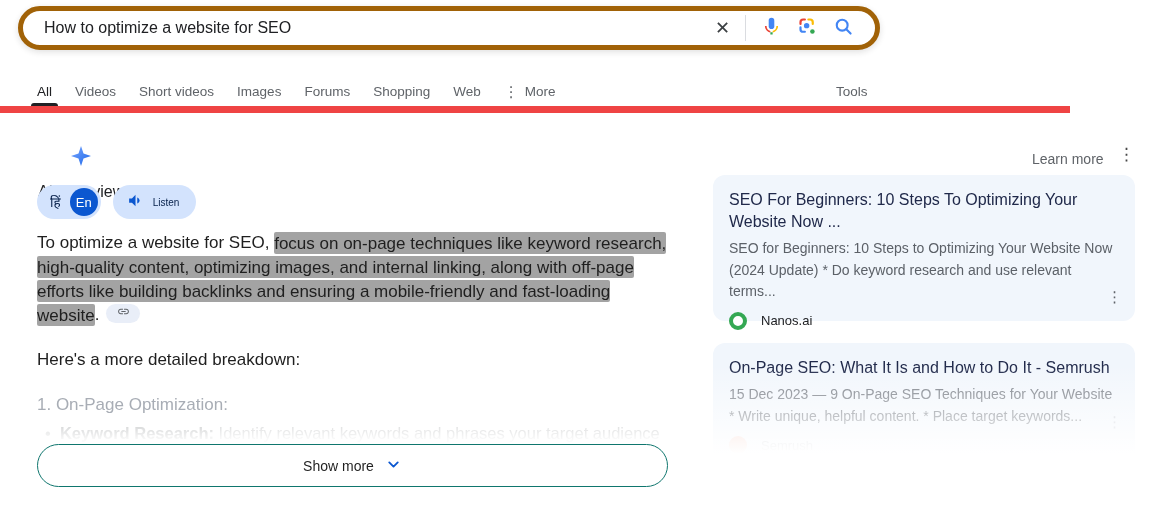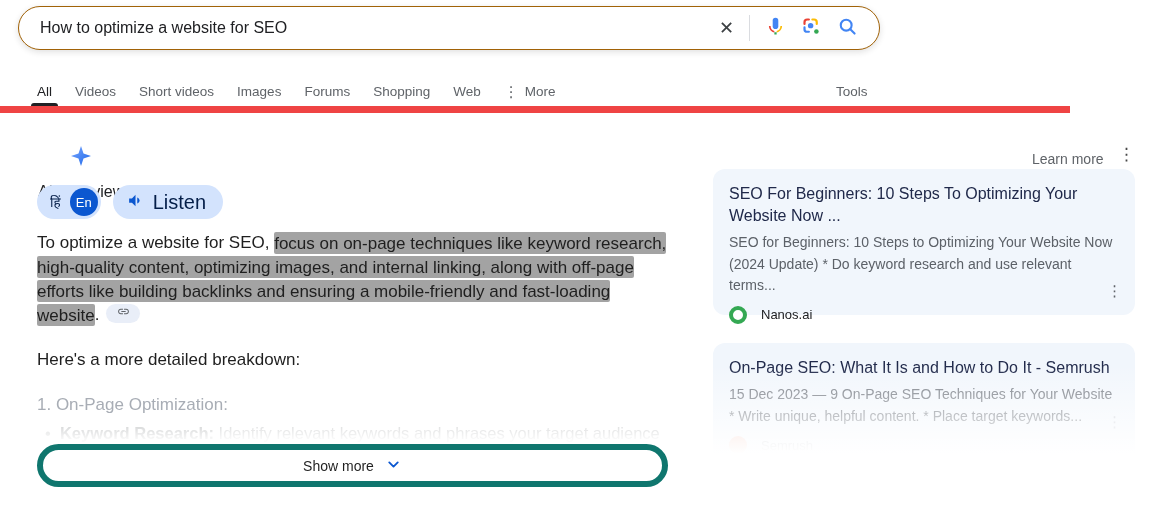--- a/index.html
+++ b/index.html
@@ -2,21 +2,21 @@
 <html><head>
 <meta charset="utf-8">
 <style>
   * { margin:0; padding:0; box-sizing:border-box; }
   html,body { width:1158px; height:508px; background:#fff; overflow:hidden;
               font-family:"Liberation Sans","DejaVu Sans",sans-serif; }
   .page { position:relative; width:1158px; height:508px; background:#fff; }
 
   
   .search-bar { position:absolute; left:18px; top:6px; width:862px; height:44px;
-    background:#fff; border:1px solid #a16207; border-radius:24px;
+    background:#fff; border:5px solid #a16207; border-radius:24px;
     box-shadow:0 2px 6px rgba(32,33,36,.14); display:flex; align-items:center; }
   .search-input { flex:1; height:100%; border:none; outline:none; background:transparent;
     font-family:inherit; font-size:16px; color:#202124; padding:0 12px 0 21px; }
   .search-icons { display:flex; align-items:center; gap:15px; padding-right:21px; }
   .icon-btn { background:none; border:none; padding:0; cursor:pointer; display:flex;
     align-items:center; justify-content:center; font-family:inherit; }
   .clear-x { font-size:18px; color:#3c4043; line-height:1; }
   .vdiv { width:1px; height:26px; background:#dadce0; }
 
   
@@ -41,49 +41,49 @@
 
   
   .chips { position:absolute; left:37px; top:185px; display:flex; gap:12px; }
   .lang-pill { height:34px; border-radius:17px; background:#d3e3fd; display:flex;
     align-items:center; gap:9px; padding:0 3px 0 13px; cursor:pointer; border:none; font-family:inherit; }
   .lang-hi { font-size:13.5px; color:#041e49; }
   .en-circle { width:28px; height:28px; border-radius:50%; background:#0b57d0; color:#fff;
     font-size:13px; display:flex; align-items:center; justify-content:center; }
   .listen-pill { height:34px; border-radius:17px; background:#d3e3fd; display:flex;
     align-items:center; gap:9px; padding:0 17px 0 14px; cursor:pointer; border:none; font-family:inherit; }
-  .listen-label { font-size:20px; color:#041e49; }
+  .listen-label { font-size:10px; color:#041e49; }
 
   
   .answer { position:absolute; left:37px; top:231px; width:631px; font-size:17px;
     line-height:24px; color:#1f1f1f; }
   .hl { background:#a3a3a3; border-radius:2px; padding:1.5px 0; -webkit-box-decoration-break:clone; box-decoration-break:clone; }
   .link-chip { display:inline-flex; align-items:center; justify-content:center;
     width:34px; height:19px; border-radius:10px; background:#e9eef8; border:none;
     cursor:pointer; vertical-align:2px; margin-left:7px; }
 
   .breakdown { position:absolute; left:37px; top:350px; font-size:17px; color:#1f1f1f; }
   .ghost-heading { position:absolute; left:37px; top:395px; font-size:17px; color:#a8adb5; }
   .ghost-bullet { position:absolute; left:45px; top:424px; width:623px; font-size:16.5px;
     color:rgba(60,64,67,.25); }
   .ghost-bullet b { color:rgba(60,64,67,.32); }
   .left-fade { position:absolute; left:28px; top:416px; width:650px; height:34px;
     background:linear-gradient(180deg, rgba(255,255,255,0) 0%, rgba(255,255,255,.9) 70%, #fff 100%);
     pointer-events:none; }
 
   
   .show-more { position:absolute; left:37px; top:444px; width:631px; height:43px;
-    border:6px solid #0f766e; border-radius:22px; background:#fff; cursor:pointer;
+    border:1px solid #0f766e; border-radius:22px; background:#fff; cursor:pointer;
     display:flex; align-items:center; justify-content:center; gap:11px; font-family:inherit; }
   .show-more-label { font-size:14px; color:#1f1f1f; }
 
   
   .card { position:absolute; left:713px; width:422px; background:#f1f6fc;
     border-radius:12px; padding:14px 16px 12px 16px; }
-  .card-1 { top:169px; height:146px; }
+  .card-1 { top:175px; height:146px; }
   .card-2 { top:343px; height:165px; }
   .card-title { font-size:16px; line-height:22px; color:#20294a; cursor:pointer; }
   .card-snippet { margin-top:5px; font-size:14px; line-height:21.5px; color:#5c6168; }
   .card-2 .card-snippet { color:#6e747d; }
   .source-row { margin-top:9px; display:flex; align-items:center; gap:14px; }
   .favicon { width:18px; height:18px; border-radius:50%; flex:0 0 18px; }
   .favicon-ring { background:#fff; border:4.5px solid #34a853; }
   .favicon-orange { background:#ff642d; opacity:.3; }
   .source-name { font-size:13px; color:#202124; }
   .source-faint { color:#b9bfc7; }

